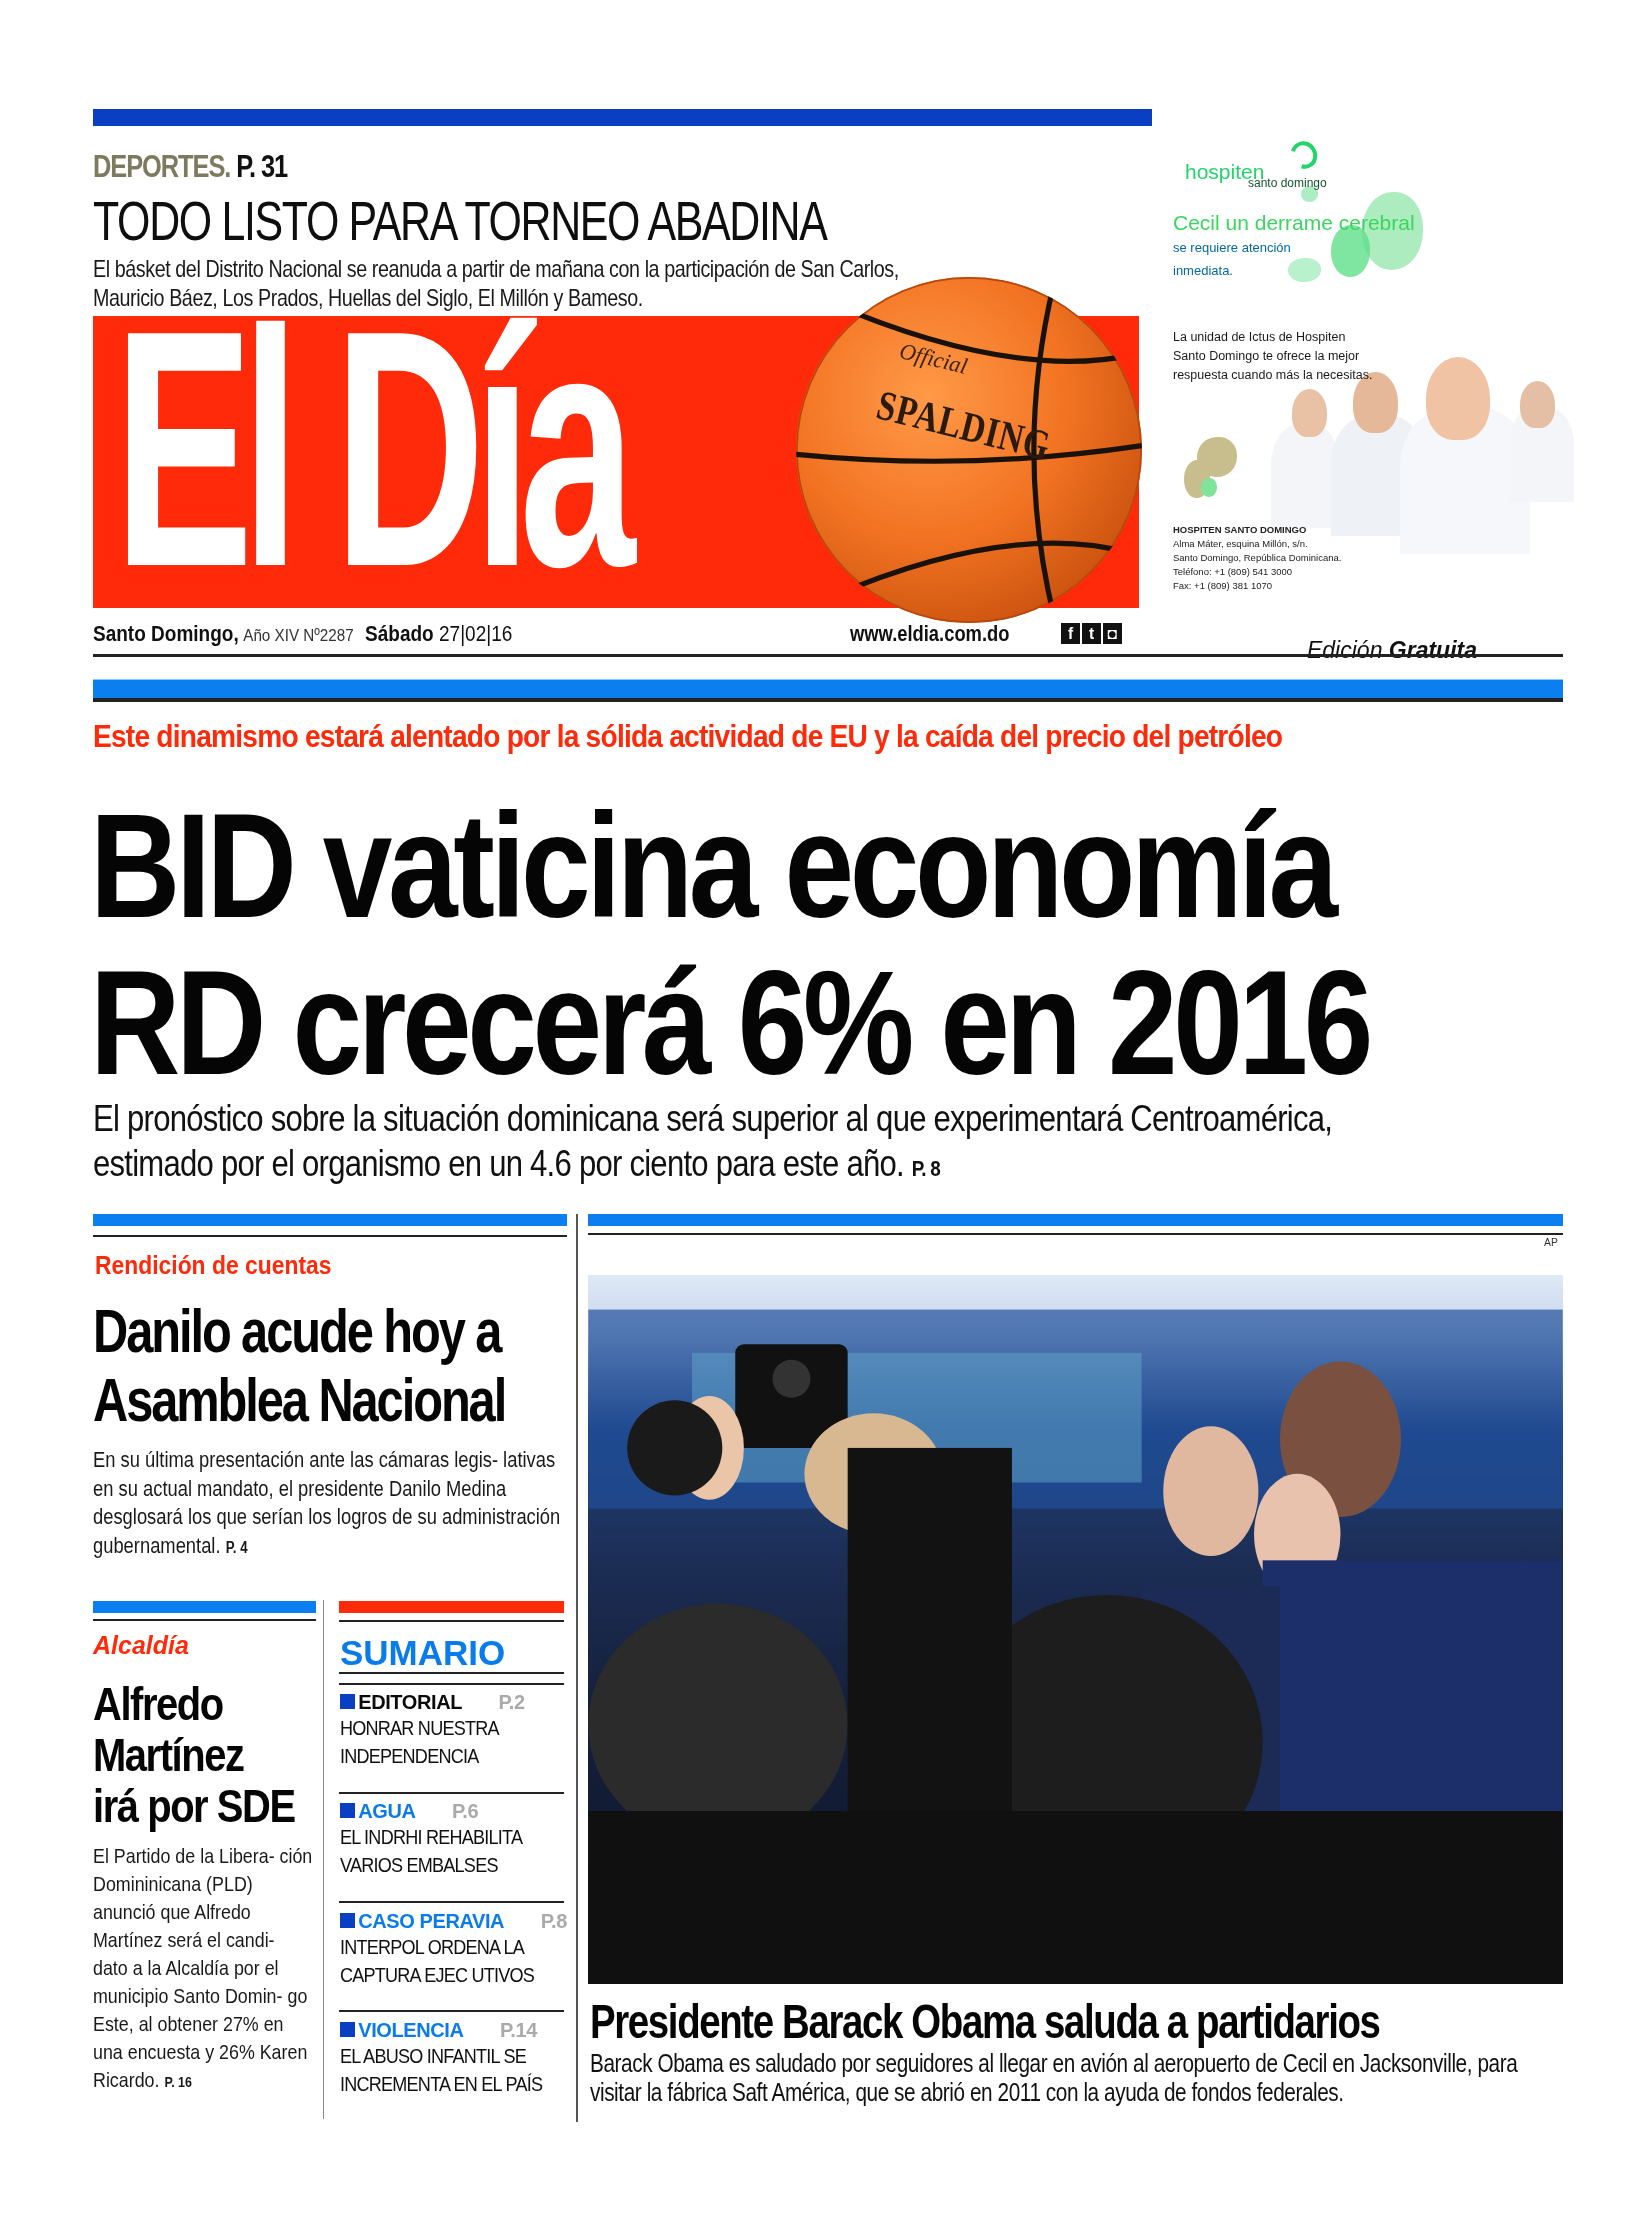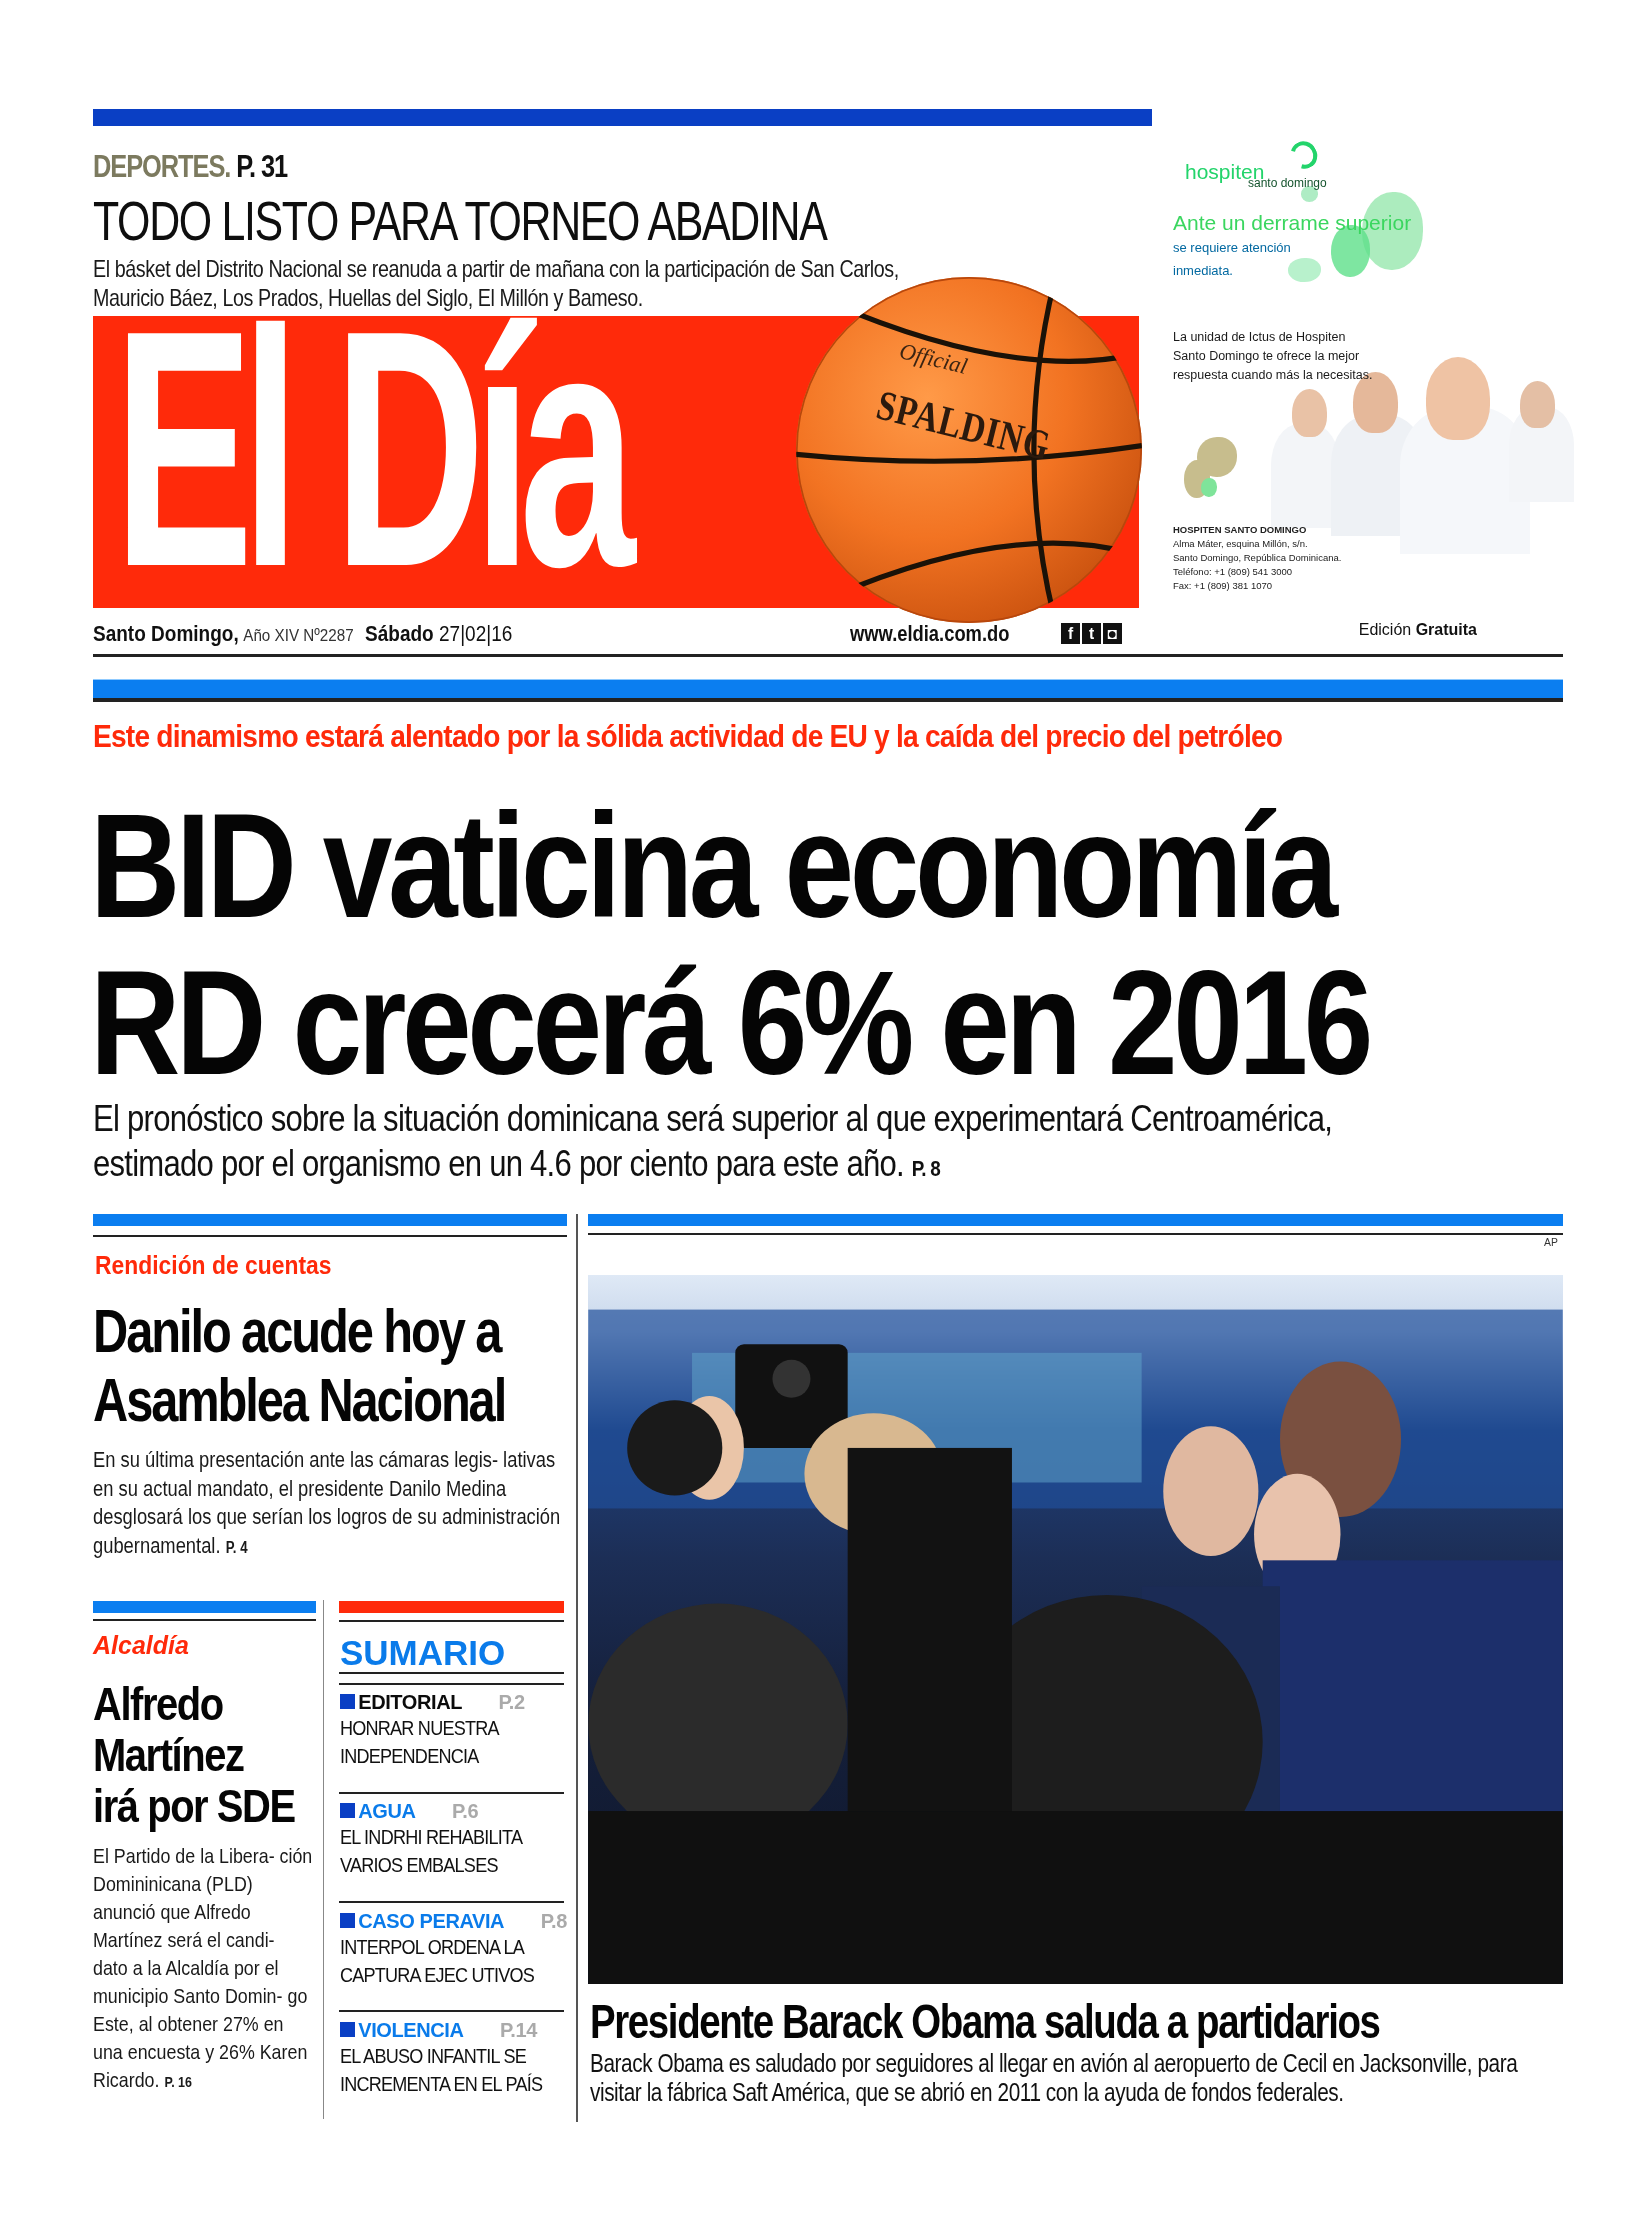--- a/index.html
+++ b/index.html
@@ -28,21 +28,21 @@
   #ball-text { left: 878px; top: 380px; font-family: "Liberation Serif", serif; font-weight: bold; font-size: 42px; color: #2b1a0e; transform: rotate(14deg) scaleX(0.8); transform-origin: left; letter-spacing: 0.9px; }
   #ball-text-small { left: 899px; top: 346px; font-family: "Liberation Serif", serif; font-style: italic; font-size: 22.5px; color: #3b2412; transform: rotate(14deg); }
 
   
   #info-line { left: 93px; top: 621px; width: 1470px; height: 31px; font-size: 21.6px; white-space: nowrap; }
   #info-left { position: absolute; left: 0; top: 0; transform: scaleX(0.88); transform-origin: left; }
   #info-left b { font-weight: bold; }
   #info-left .small { font-size: 17.3px; color: #333; margin: 0 7px 0 5.2px; }
   #info-url { position: absolute; left: 757px; top: 0; font-weight: bold; transform: scaleX(0.85); transform-origin: left; }
   .soc { position: absolute; top: 1.7px; width: 19px; height: 21px; background: #111; color: #fff; font-size: 15.6px; font-weight: bold; text-align: center; line-height: 21px; }
-  #info-edition { position: absolute; right: 86px; top: 0; font-size: 16px; }
+  #info-edition { position: absolute; right: 86px; top: 16px; font-size: 23px; font-style: italic; }
   #info-rule { left: 93px; top: 654px; width: 1470px; height: 2.6px; background: #222; }
 
   
   #main-bar { left: 93px; top: 679px; width: 1470px; height: 19px; background: #0b7ef0; border-top: 1.7px solid #8fcaff; }
   #main-rule { left: 93px; top: 698px; width: 1470px; height: 3.5px; background: #222; }
   #main-kicker { left: 93px; top: 718px; font-size: 32px; font-weight: bold; color: #ff2a0a; letter-spacing: -0.9px; transform: scaleX(0.88); transform-origin: left; white-space: nowrap; }
   #main-headline { left: 90px; top: 787px; font-size: 149px; font-weight: bold; line-height: 157px; letter-spacing: -5.2px; transform: scaleX(0.84); transform-origin: left; white-space: nowrap; color: #050505; }
   #main-deck { left: 93px; top: 1096px; width: 1556px; font-size: 37px; line-height: 45px; letter-spacing: -0.9px; transform: scaleX(0.84); transform-origin: left; color: #111; }
   #main-deck .pg { font-size: 22.5px; font-weight: bold; }
 
@@ -163,21 +163,21 @@
   <div class="coat" style="left:164px;top:285px;width:95px;height:121px;background:#eef1f5"></div>
   <div class="doctor" style="left:186px;top:242px;width:45px;height:61px;background:#e5b89a"></div>
   <div class="coat" style="left:233px;top:277px;width:130px;height:147px;background:#f5f7fa"></div>
   <div class="doctor" style="left:259px;top:227px;width:64px;height:83px;background:#efc3a4"></div>
   <div class="coat" style="left:342px;top:277px;width:65px;height:95px"></div>
   <div class="doctor" style="left:353px;top:251px;width:35px;height:47px;background:#e4bfa5"></div>
 </div>
 <div id="ad-logo" class="abs">hospiten</div>
 <div id="ad-logo-ring" class="abs"></div>
 <div id="ad-sub" class="abs">santo domingo</div>
-<div id="ad-headline" class="abs">Ante un derrame superior</div>
+<div id="ad-headline" class="abs">Cecil un derrame cerebral</div>
 <div id="ad-headline2" class="abs">
   <div>se requiere atención</div>
   <div>inmediata.</div>
 </div>
 <div id="ad-body" class="abs">
   <div>La unidad de Ictus de Hospiten</div>
   <div>Santo Domingo te ofrece la mejor</div>
   <div>respuesta cuando más la necesitas.</div>
 </div>
 <div id="ad-contact" class="abs">

